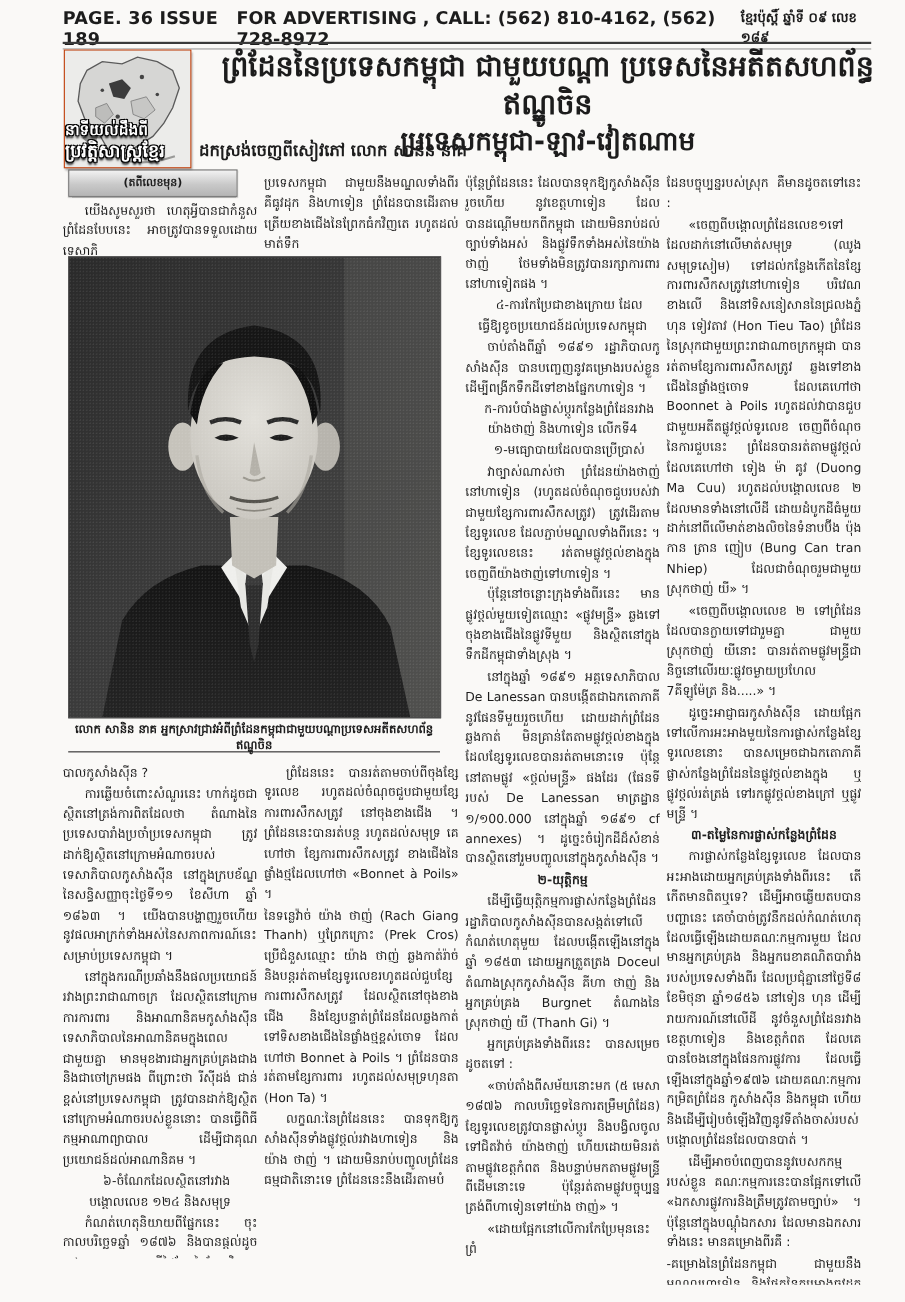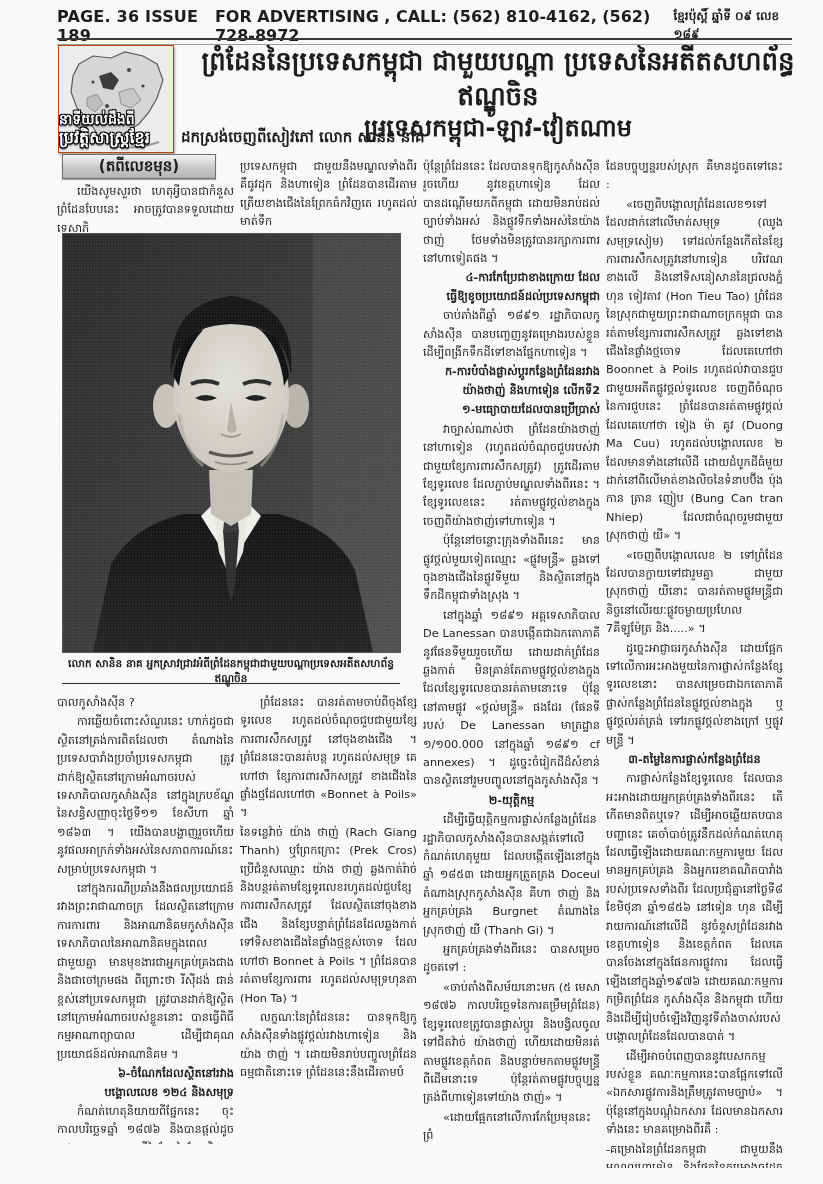--- a/index.html
+++ b/index.html
@@ -19,28 +19,28 @@
   .logo-txt{position:absolute;left:0;bottom:4px;width:100%;text-align:left;line-height:1.25;font-weight:900;color:#fff;font-size:14px;
     text-shadow:-1px -1px 0 #000,1px -1px 0 #000,-1px 1px 0 #000,1px 1px 0 #000,0 2px 2px #000;}
   .title-wrap{position:absolute;top:44px;left:178px;width:640px;text-align:center;}
   .title1{font-size:26px;font-weight:900;line-height:1.35;letter-spacing:0;}
   .title2{font-size:24px;font-weight:900;line-height:1.2;}
   .byline{position:absolute;top:127px;left:181px;font-size:15px;font-weight:bold;}
 
   
   .cont-tag{position:absolute;top:154px;left:62px;width:152px;height:23px;border:1px solid #6f6f6f;
     background:linear-gradient(180deg,#f2f2f2 0%,#c9c9c9 55%,#b5b5b5 100%);
-    display:flex;align-items:center;justify-content:center;font-size:15px;font-weight:bold;box-shadow:0 1px 1px rgba(0,0,0,.3);}
+    display:flex;align-items:center;justify-content:center;font-size:10px;font-weight:bold;box-shadow:0 1px 1px rgba(0,0,0,.3);}
 
   
   .col{position:absolute;width:177px;font-size:11.3px;line-height:18.4px;overflow:hidden;}
   .par{margin:0 0 1px 0;text-align:justify;word-break:break-word;}
   .par.body{text-indent:20px;}
   .par.body-cont{text-indent:0;}
-  .par.heading{font-weight:bold;text-indent:12px;text-align:right;}
+  .par.heading{font-weight:normal;text-indent:12px;text-align:center;}
   .par.heading-center{font-weight:bold;text-align:center;text-indent:0;}
 
   #col1-top{top:183px;left:57px;height:50px;}
   #col2-top{top:158px;left:240px;height:75px;}
   #col1-bottom{top:694px;left:57px;height:450px;}
   #col2-bottom{top:694px;left:240px;height:490px;}
   #col3{top:158px;left:423px;height:1000px;}
   #col4{top:158px;left:606px;height:1010px;}
 
   
@@ -167,21 +167,21 @@
     </div>
   <div id="col2-bottom" class="col">
       <p class="par body">ព្រំដែននេះ បានរត់តាមចាប់ពីចុងខ្សែទូរលេខ រហូតដល់ចំណុចជួបជាមួយខ្សែការពារសឹកសត្រូវ នៅចុងខាងជើង ។ ព្រំដែននេះបានរត់បន្ត រហូតដល់សមុទ្រ គេហៅថា ខ្សែការពារសឹកសត្រូវ ខាងជើងនៃផ្លាំងថ្មដែលហៅថា «Bonnet à Poils» ។</p>
       <p class="par body-cont">នៃទន្លេវ៉ាច់ យ៉ាង ថាញ់ (Rach Giang Thanh) ឬព្រែកក្រោះ (Prek Cros) ប្រើជំនួសឈ្មោះ យ៉ាង ថាញ់ ឆ្លងកាត់រ៉ាច់ និងបន្តរត់តាមខ្សែទូរលេខរហូតដល់ជួបខ្សែការពារសឹកសត្រូវ ដែលស្ថិតនៅចុងខាងជើង និងខ្សែបន្ទាត់ព្រំដែនដែលឆ្លងកាត់ទៅទិសខាងជើងនៃផ្លាំងថ្មខ្ពស់ចោទ ដែលហៅថា Bonnet à Poils ។ ព្រំដែនបានរត់តាមខ្សែការពារ រហូតដល់សមុទ្រហុនតា (Hon Ta) ។</p>
       <p class="par body">លក្ខណៈនៃព្រំដែននេះ បានទុកឱ្យកូសាំងស៊ីនទាំងផ្លូវថ្គល់រវាងហាទៀន និងយ៉ាង ថាញ់ ។ ដោយមិនរាប់បញ្ចូលព្រំដែនធម្មជាតិនោះទេ ព្រំដែននេះនឹងដើរតាមបំ</p>
     </div>
   <div id="col3" class="col">
       <p class="par body-cont">ប៉ុន្តែព្រំដែននេះ ដែលបានទុកឱ្យកូសាំងស៊ីនរួចហើយ នូវខេត្តហាទៀន ដែលបានដណ្តើមយកពីកម្ពុជា ដោយមិនរាប់ដល់ច្បាប់ទាំងអស់ និងផ្លូវទឹកទាំងអស់នៃយ៉ាង ថាញ់ ថែមទាំងមិនត្រូវបានរក្សាការពារនៅហាទៀតផង ។</p>
       <p class="par heading">៤-ការកែប្រែជាខាងក្រោយ ដែលធ្វើឱ្យខូចប្រយោជន៍ដល់ប្រទេសកម្ពុជា</p>
       <p class="par body">ចាប់តាំងពីឆ្នាំ ១៨៩១ រដ្ឋាភិបាលកូសាំងស៊ីន បានបញ្ចេញនូវគម្រោងរបស់ខ្លួន ដើម្បីពង្រីកទឹកដីទៅខាងផ្នែកហាទៀន ។</p>
-      <p class="par heading">ក-ការបំបាំងផ្លាស់ប្តូរកន្លែងព្រំដែនរវាងយ៉ាងថាញ់ និងហាទៀន លើកទី2</p>
+      <p class="par heading">ក-ការបំបាំងផ្លាស់ប្តូរកន្លែងព្រំដែនរវាងយ៉ាងថាញ់ និងហាទៀន លើកទី4</p>
       <p class="par heading">១-មធ្យោបាយដែលបានប្រើប្រាស់</p>
       <p class="par body">វាច្បាស់ណាស់ថា ព្រំដែនយ៉ាងថាញ់នៅហាទៀន (រហូតដល់ចំណុចជួបរបស់វា ជាមួយខ្សែការពារសឹកសត្រូវ) ត្រូវដើរតាមខ្សែទូរលេខ ដែលភ្ជាប់មណ្ឌលទាំងពីរនេះ ។ ខ្សែទូរលេខនេះ រត់តាមផ្លូវថ្គល់ខាងក្នុង ចេញពីយ៉ាងថាញ់ទៅហាទៀន ។</p>
       <p class="par body">ប៉ុន្តែនៅចន្លោះក្រុងទាំងពីរនេះ មានផ្លូវថ្គល់មួយទៀតឈ្មោះ «ផ្លូវមន្ទ្រី» ឆ្លងទៅចុងខាងជើងនៃផ្លូវទីមួយ និងស្ថិតនៅក្នុងទឹកដីកម្ពុជាទាំងស្រុង ។</p>
       <p class="par body">នៅក្នុងឆ្នាំ ១៨៩១ អគ្គទេសាភិបាល De Lanessan បានបង្កើតជាឯកតោភាគី នូវផែនទីមួយរួចហើយ ដោយដាក់ព្រំដែនឆ្លងកាត់ មិនគ្រាន់តែតាមផ្លូវថ្គល់ខាងក្នុង ដែលខ្សែទូរលេខបានរត់តាមនោះទេ ប៉ុន្តែនៅតាមផ្លូវ «ថ្គល់មន្ទ្រី» ផងដែរ (ផែនទីរបស់ De Lanessan មាត្រដ្ឋាន ១/១00.000 នៅក្នុងឆ្នាំ ១៨៩១ cf annexes) ។ ដូច្នេះចំរៀកដីដ៏សំខាន់ បានស្ថិតនៅរួមបញ្ចូលនៅក្នុងកូសាំងស៊ីន ។</p>
       <p class="par heading-center">២-យុត្តិកម្ម</p>
       <p class="par body">ដើម្បីធ្វើយុត្តិកម្មការផ្លាស់កន្លែងព្រំដែន រដ្ឋាភិបាលកូសាំងស៊ីនបានសង្កត់ទៅលើកំណត់ហេតុមួយ ដែលបង្កើតឡើងនៅក្នុងឆ្នាំ ១៨៥៣ ដោយអ្នកត្រួតត្រង Doceul តំណាងស្រុកកូសាំងស៊ីន គីហា ថាញ់ និងអ្នកគ្រប់គ្រង Burgnet តំណាងនៃស្រុកថាញ់ យី (Thanh Gi) ។</p>
       <p class="par body">អ្នកគ្រប់គ្រងទាំងពីរនេះ បានសម្រេចដូចតទៅ :</p>
       <p class="par body">«ចាប់តាំងពីសម័យនោះមក (៥ មេសា ១៨៧៦ កាលបរិច្ឆេទនៃការតម្រឹមព្រំដែន) ខ្សែទូរលេខត្រូវបានផ្លាស់ប្តូរ និងបង្វិលចូលទៅជិតវ៉ាច់ យ៉ាងថាញ់ ហើយដោយមិនរត់តាមផ្លូវខេត្តកំពត និងបន្ទាប់មកតាមផ្លូវមន្ទ្រីពីដើមនោះទេ ប៉ុន្តែរត់តាមផ្លូវបច្ចុប្បន្នត្រង់ពីហាទៀនទៅយ៉ាង ថាញ់» ។</p>
       <p class="par body">«ដោយផ្អែកនៅលើការកែប្រែមុននេះ ព្រំ</p>
     </div>

